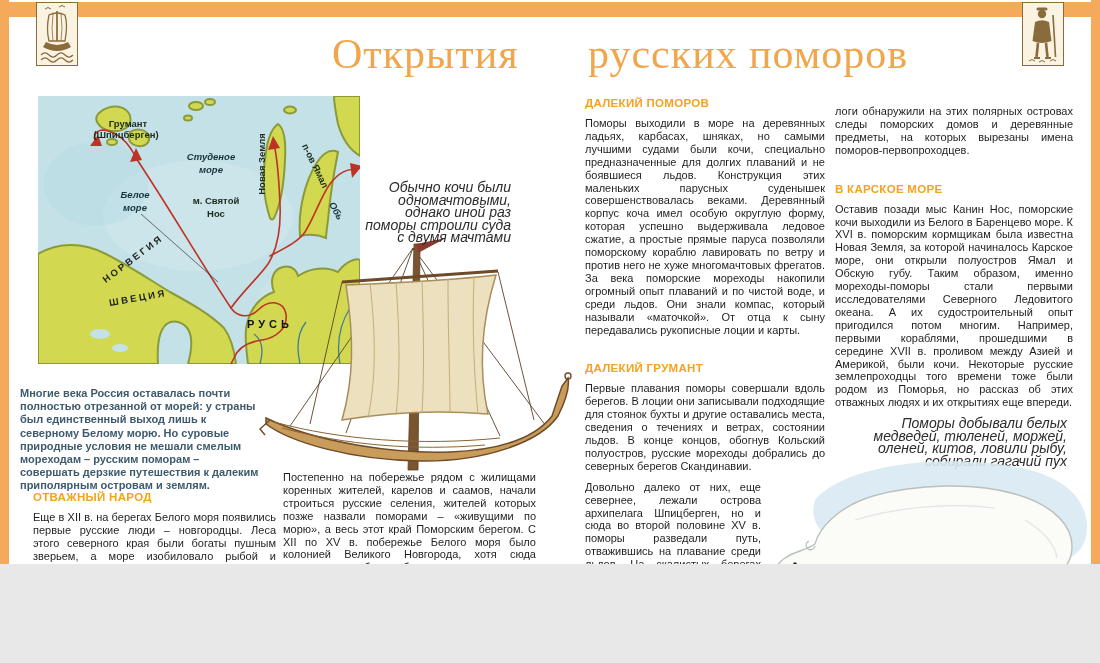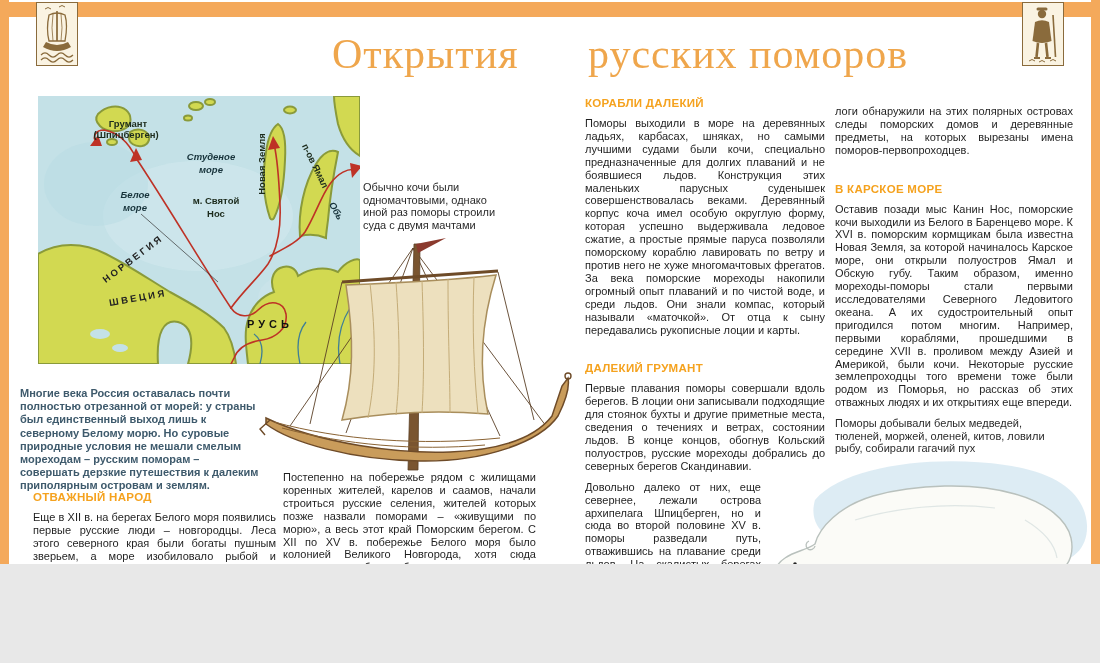--- a/index.html
+++ b/index.html
@@ -21,21 +21,21 @@
          font-size:42px;color:#efa64c;letter-spacing:1px;white-space:nowrap;}
   .title-left{left:332px;top:30px;}
   .title-right{left:588px;top:30px;}
   
   .map{position:absolute;left:38px;top:96px;width:322px;height:268px;}
   
   .ship{position:absolute;left:250px;top:228px;width:335px;height:258px;}
   
   .bear{position:absolute;left:755px;top:440px;width:335px;height:215px;}
   
-  .caption{position:absolute;font-size:11px;line-height:12.6px;color:#2b2b2b;}
+  .caption{position:absolute;font-size:14px;font-style:italic;line-height:12.6px;color:#2b2b2b;text-align:right;}
   .caption-koch{left:363px;top:181px;width:148px;}
   .caption-bear{margin-top:8px;width:232px;}
   .intro{position:absolute;left:20px;top:387px;width:241px;font-size:11px;font-weight:bold;
          line-height:13.2px;color:#3e5a6c;text-align:left;}
   .col{position:absolute;}
   .col1{left:33px;top:491px;width:243px;}
   .col2{left:283px;top:463px;width:253px;}
   .col3{left:585px;top:97px;width:240px;}
   .col4{left:835px;top:97px;width:238px;}
   h3.sec{margin:0 0 3px 0;font-size:11.5px;font-weight:bold;color:#f5a21e;letter-spacing:.3px;}
@@ -184,24 +184,24 @@
   <div class="col col1">
     <h3 class="sec">ОТВАЖНЫЙ НАРОД</h3>
     <p class="body">Еще в XII в. на берегах Белого моря появились первые русские люди – новгородцы. Леса этого северного края были богаты пушным зверьем, а море изобиловало рыбой и морскими животными. Особенно ценной добычей считались моржи – в ход шли и шкуры, и мясо, и клыки. Но кроме промысла новгородцами двигало, конечно, и вечное человеческое стремление исследовать неизведанные земли.</p>
   </div>
 
   <div class="col col2">
     <p class="body">Постепенно на побережье рядом с жилищами коренных жителей, карелов и саамов, начали строиться русские селения, жителей которых позже назвали поморами – «живущими по морю», а весь этот край Поморским берегом. С XII по XV в. побережье Белого моря было колонией Великого Новгорода, хотя сюда потянулись свободолюбивые люди и из других русских земель. Со временем поморы стали не только охотниками, рыболовами и добытчиками морского зверя, но и искусными корабелами.</p>
   </div>
 
   <div class="col col3">
-    <h3 class="sec">КОРАБЛИ ДАЛЕКИЙ</h3>
+    <h3 class="sec">ДАЛЕКИЙ ПОМОРОВ</h3>
     <p class="body">Поморы выходили в море на деревянных ладьях, карбасах, шняках, но самыми лучшими судами были кочи, специально предназначенные для долгих плаваний и не боявшиеся льдов. Конструкция этих маленьких парусных суденышек совершенствовалась веками. Деревянный корпус коча имел особую округлую форму, которая успешно выдерживала ледовое сжатие, а простые прямые паруса позволяли поморскому кораблю лавировать по ветру и против него не хуже многомачтовых фрегатов. За века поморские мореходы накопили огромный опыт плаваний и по чистой воде, и среди льдов. Они знали компас, который называли «маточкой». От отца к сыну передавались рукописные лоции и карты.</p>
     <h3 class="sec">ДАЛЕКИЙ ГРУМАНТ</h3>
-    <p class="body">Первые плавания поморы совершали вдоль берегов. В лоции они записывали подходящие для стоянок бухты и другие приметные места, сведения о течениях и ветрах, состоянии льдов. В конце концов, обогнув Кольский полуостров, русские мореходы добрались до северных берегов Скандинавии.</p>
+    <p class="body">Первые плавания поморы совершали вдоль берегов. В лоции они записывали подходящие для стоянок бухты и другие оставались места, сведения о течениях и ветрах, состоянии льдов. В конце концов, обогнув Кольский полуостров, русские мореходы добрались до северных берегов Скандинавии.</p>
     <p class="body narrow">Довольно далеко от них, еще севернее, лежали острова архипелага Шпицберген, но и сюда во второй половине XV в. поморы разведали путь, отважившись на плавание среди льдов. На скалистых берегах Шпицбергена, изрезанных фьордами и большей частью покрытых ледниками, они не раз оставались на зимовки, дожидаясь благоприятных условий для возвращения на родину с промысловой добычей. Сами поморы называли Шпицберген Грумантом. Уже в XX в. архео-</p>
   </div>
 
   <div class="col col4">
     <p class="body">логи обнаружили на этих полярных островах следы поморских домов и деревянные предметы, на которых вырезаны имена поморов-первопроходцев.</p>
     <h3 class="sec">В КАРСКОЕ МОРЕ</h3>
     <p class="body">Оставив позади мыс Канин Нос, поморские кочи выходили из Белого в Баренцево море. К XVI в. поморским кормщикам была известна Новая Земля, за которой начиналось Карское море, они открыли полуостров Ямал и Обскую губу. Таким образом, именно мореходы-поморы стали первыми исследователями Северного Ледовитого океана. А их судостроительный опыт пригодился потом многим. Например, первыми кораблями, прошедшими в середине XVII в. проливом между Азией и Америкой, были кочи. Некоторые русские землепроходцы того времени тоже были родом из Поморья, но рассказ об этих отважных людях и их открытиях еще впереди.</p>
     <div class="caption caption-bear">Поморы добывали белых медведей, тюленей, моржей, оленей, китов, ловили рыбу, собирали гагачий пух</div>
   </div>
 

